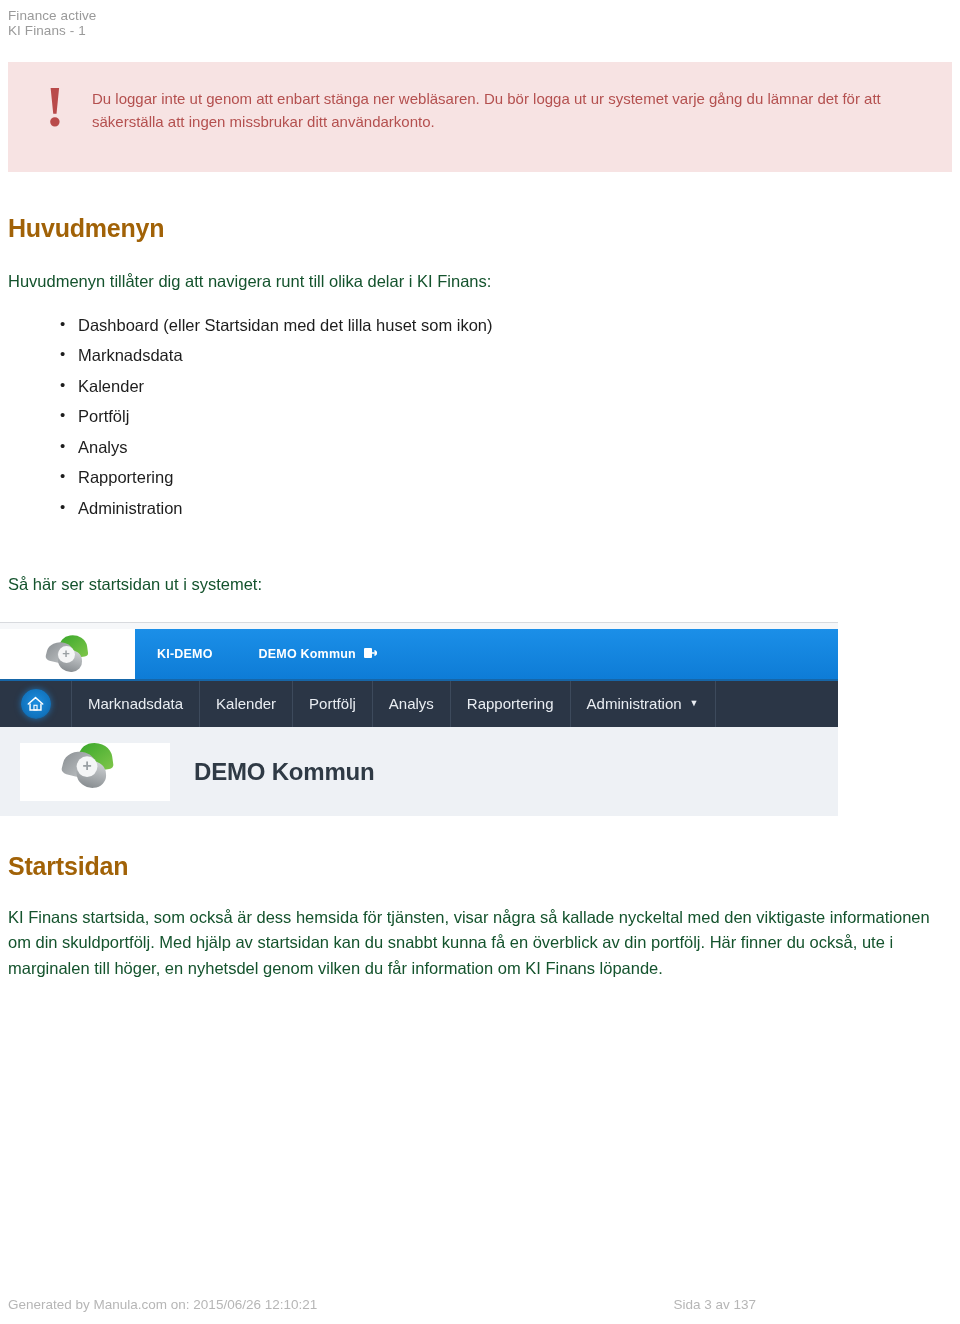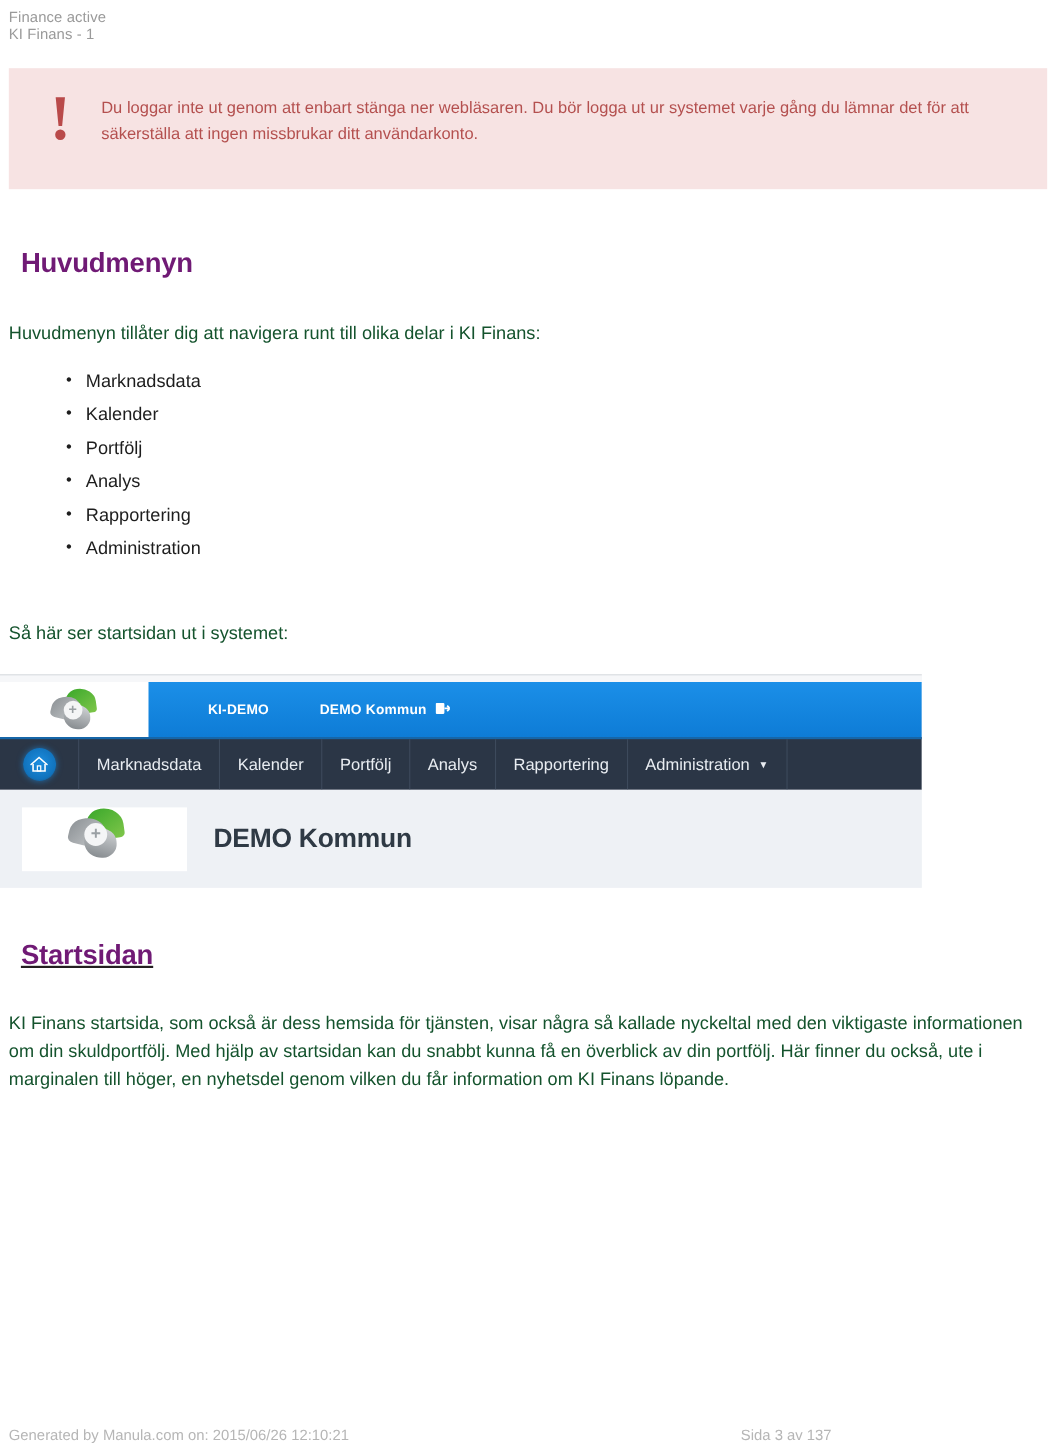--- a/index.html
+++ b/index.html
@@ -66,24 +66,24 @@
   .callout-text {
     color: #b4504f;
     font-size: 15px;
     line-height: 1.52;
     padding-top: 4px;
     max-width: 790px;
   }
 
   
   h2.section-title {
-    color: #701a75;
+    color: #a16207;
     font-size: 25px;
     font-weight: bold;
-    margin: 11px;
+    margin: 0;
     padding: 0;
     letter-spacing: -0.2px;
   }
   .para {
     font-size: 16.5px;
     line-height: 1.55;
     color: #14532d;
     margin: 0;
   }
 
@@ -192,21 +192,20 @@
   }
   .shot-bluebar-labels {
     display: flex;
     align-items: center;
     gap: 46px;
     padding-left: 22px;
     color: #ffffff;
     font-size: 12.5px;
     font-weight: bold;
     letter-spacing: 0.2px;
-    margin-left: 32px;
   }
   .kommun-group { display: flex; align-items: center; gap: 8px; }
   .logout-icon { font-size: 12px; line-height: 1; }
 
   .shot-nav {
     position: absolute;
     top: 56px; left: 0;
     width: 838px;
     height: 48px;
     background: #2b3646;
@@ -268,21 +267,21 @@
     width: 52px; height: 47px;
     transform: scale(1.22);
   }
   .shot-body-title {
     color: #2f3a45;
     font-size: 24px;
     font-weight: bold;
     letter-spacing: -0.2px;
   }
 
-  .block-startsidan { padding: 36px 8px 0 8px; text-decoration: underline; }
+  .block-startsidan { padding: 36px 8px 0 8px; }
   .startsidan-para { padding: 24px 8px 0 8px; max-width: 950px; }
 
   
   .page-footer {
     position: absolute;
     bottom: 0; left: 0;
     width: 764px;
     height: 40px;
     padding: 0 8px;
     display: flex;
@@ -309,20 +308,21 @@
 
   <div class="block-huvudmenyn">
     <h2 class="section-title">Huvudmenyn</h2>
   </div>
 
   <div class="intro-line">
     <p class="para">Huvudmenyn tillåter dig att navigera runt till olika delar i KI Finans:</p>
   </div>
 
   <ul class="menu-list">
+    <li>Dashboard (eller Startsidan med det lilla huset som ikon)</li>
     <li>Marknadsdata</li>
     <li>Kalender</li>
     <li>Portfölj</li>
     <li>Analys</li>
     <li>Rapportering</li>
     <li>Administration</li>
   </ul>
 
   <div class="so-line">
     <p class="para">Så här ser startsidan ut i systemet:</p>

